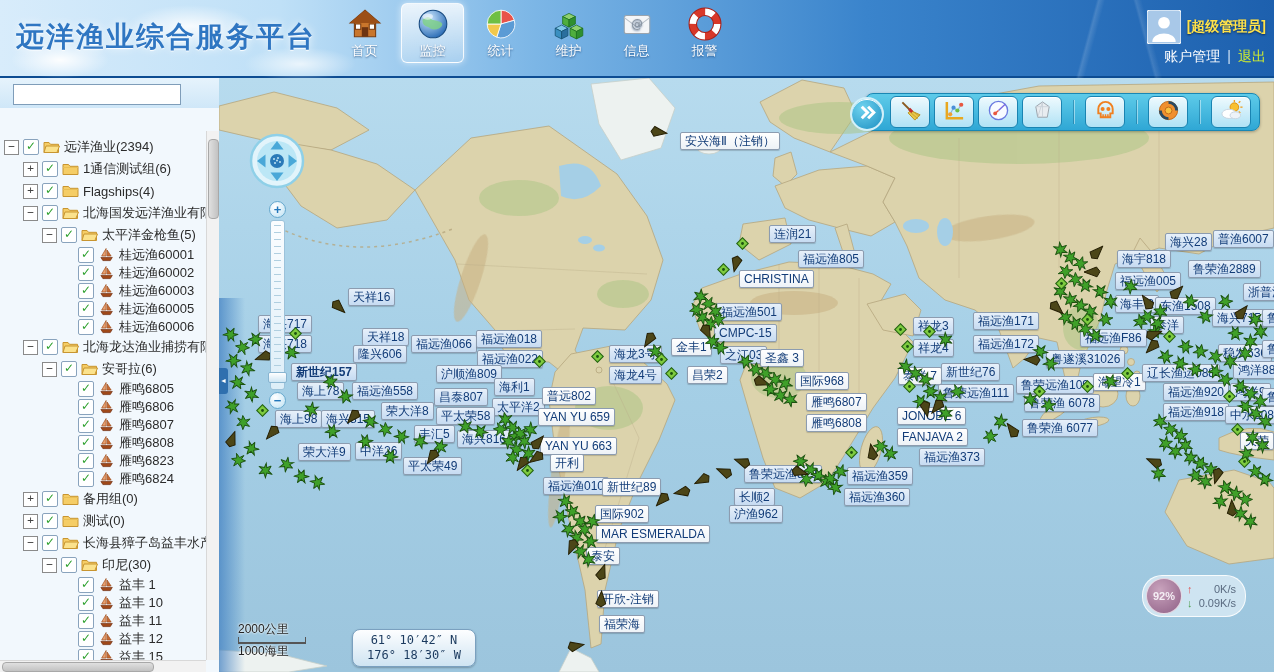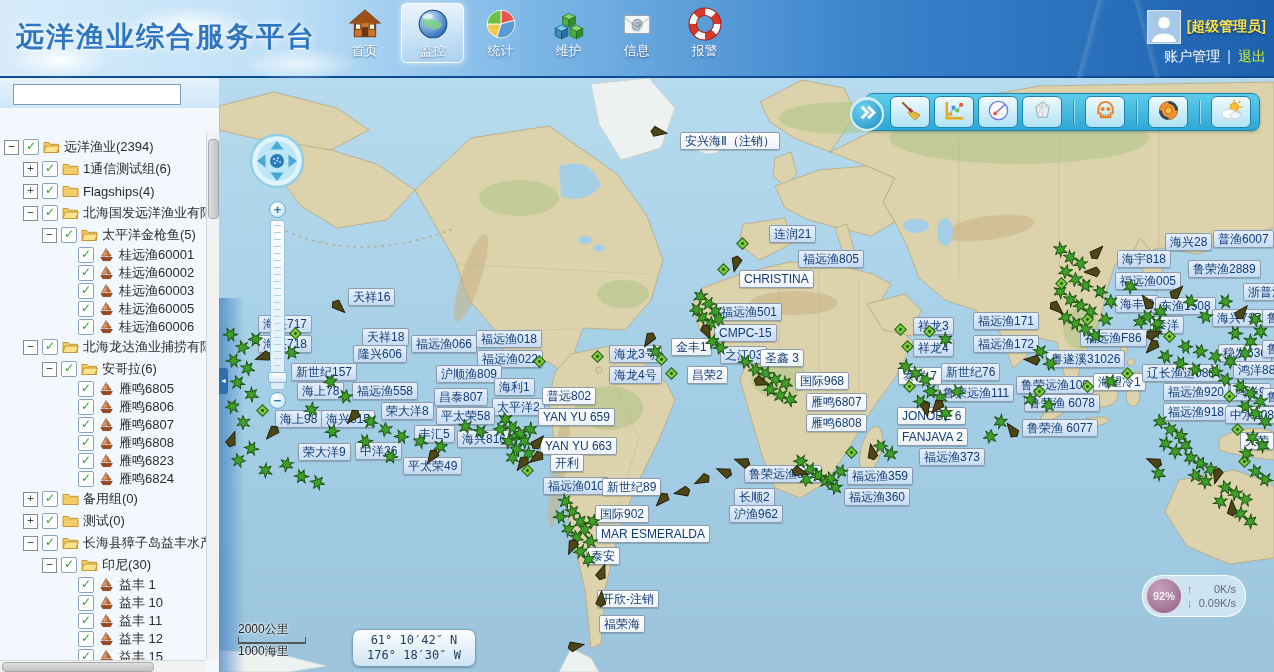--- a/index.html
+++ b/index.html
@@ -587,21 +587,21 @@
         <div class="mlabel" style="left: 993px; top: 231px;">海兴715</div>
         <div class="mlabel" style="left: 931px; top: 238px;">泰洋</div>
         <div class="mlabel" style="left: 129px; top: 210px;">天祥16</div>
         <div class="mlabel" style="left: 39px; top: 237px;">海兴717</div>
         <div class="mlabel" style="left: 39px; top: 257px;">海兴718</div>
         <div class="mlabel" style="left: 143px; top: 250px;">天祥18</div>
         <div class="mlabel" style="left: 192px; top: 257px;">福远渔066</div>
         <div class="mlabel" style="left: 257px; top: 252px;">福远渔018</div>
         <div class="mlabel" style="left: 258px; top: 272px;">福远渔022</div>
         <div class="mlabel" style="left: 134px; top: 267px;">隆兴606</div>
-        <div class="mlabel" style="left: 72px; top: 285px;">新世纪157</div>
+        <div class="mlabel" style="left: 72px; top: 285px; font-weight: bold;">新世纪157</div>
         <div class="mlabel" style="left: 217px; top: 287px;">沪顺渔809</div>
         <div class="mlabel" style="left: 133px; top: 304px;">福远渔558</div>
         <div class="mlabel" style="left: 215px; top: 310px;">昌泰807</div>
         <div class="mlabel" style="left: 275px; top: 300px;">海利1</div>
         <div class="mlabel" style="left: 78px; top: 304px;">海上78</div>
         <div class="mlabel" style="left: 273px; top: 320px;">太平洋2</div>
         <div class="mlabel" style="left: 162px; top: 324px;">荣大洋8</div>
         <div class="mlabel" style="left: 217px; top: 329px;">平太荣58</div>
         <div class="mlabel w" style="left: 323px; top: 309px;">普远802</div>
         <div class="mlabel w" style="left: 319px; top: 330px;">YAN YU 659</div>

